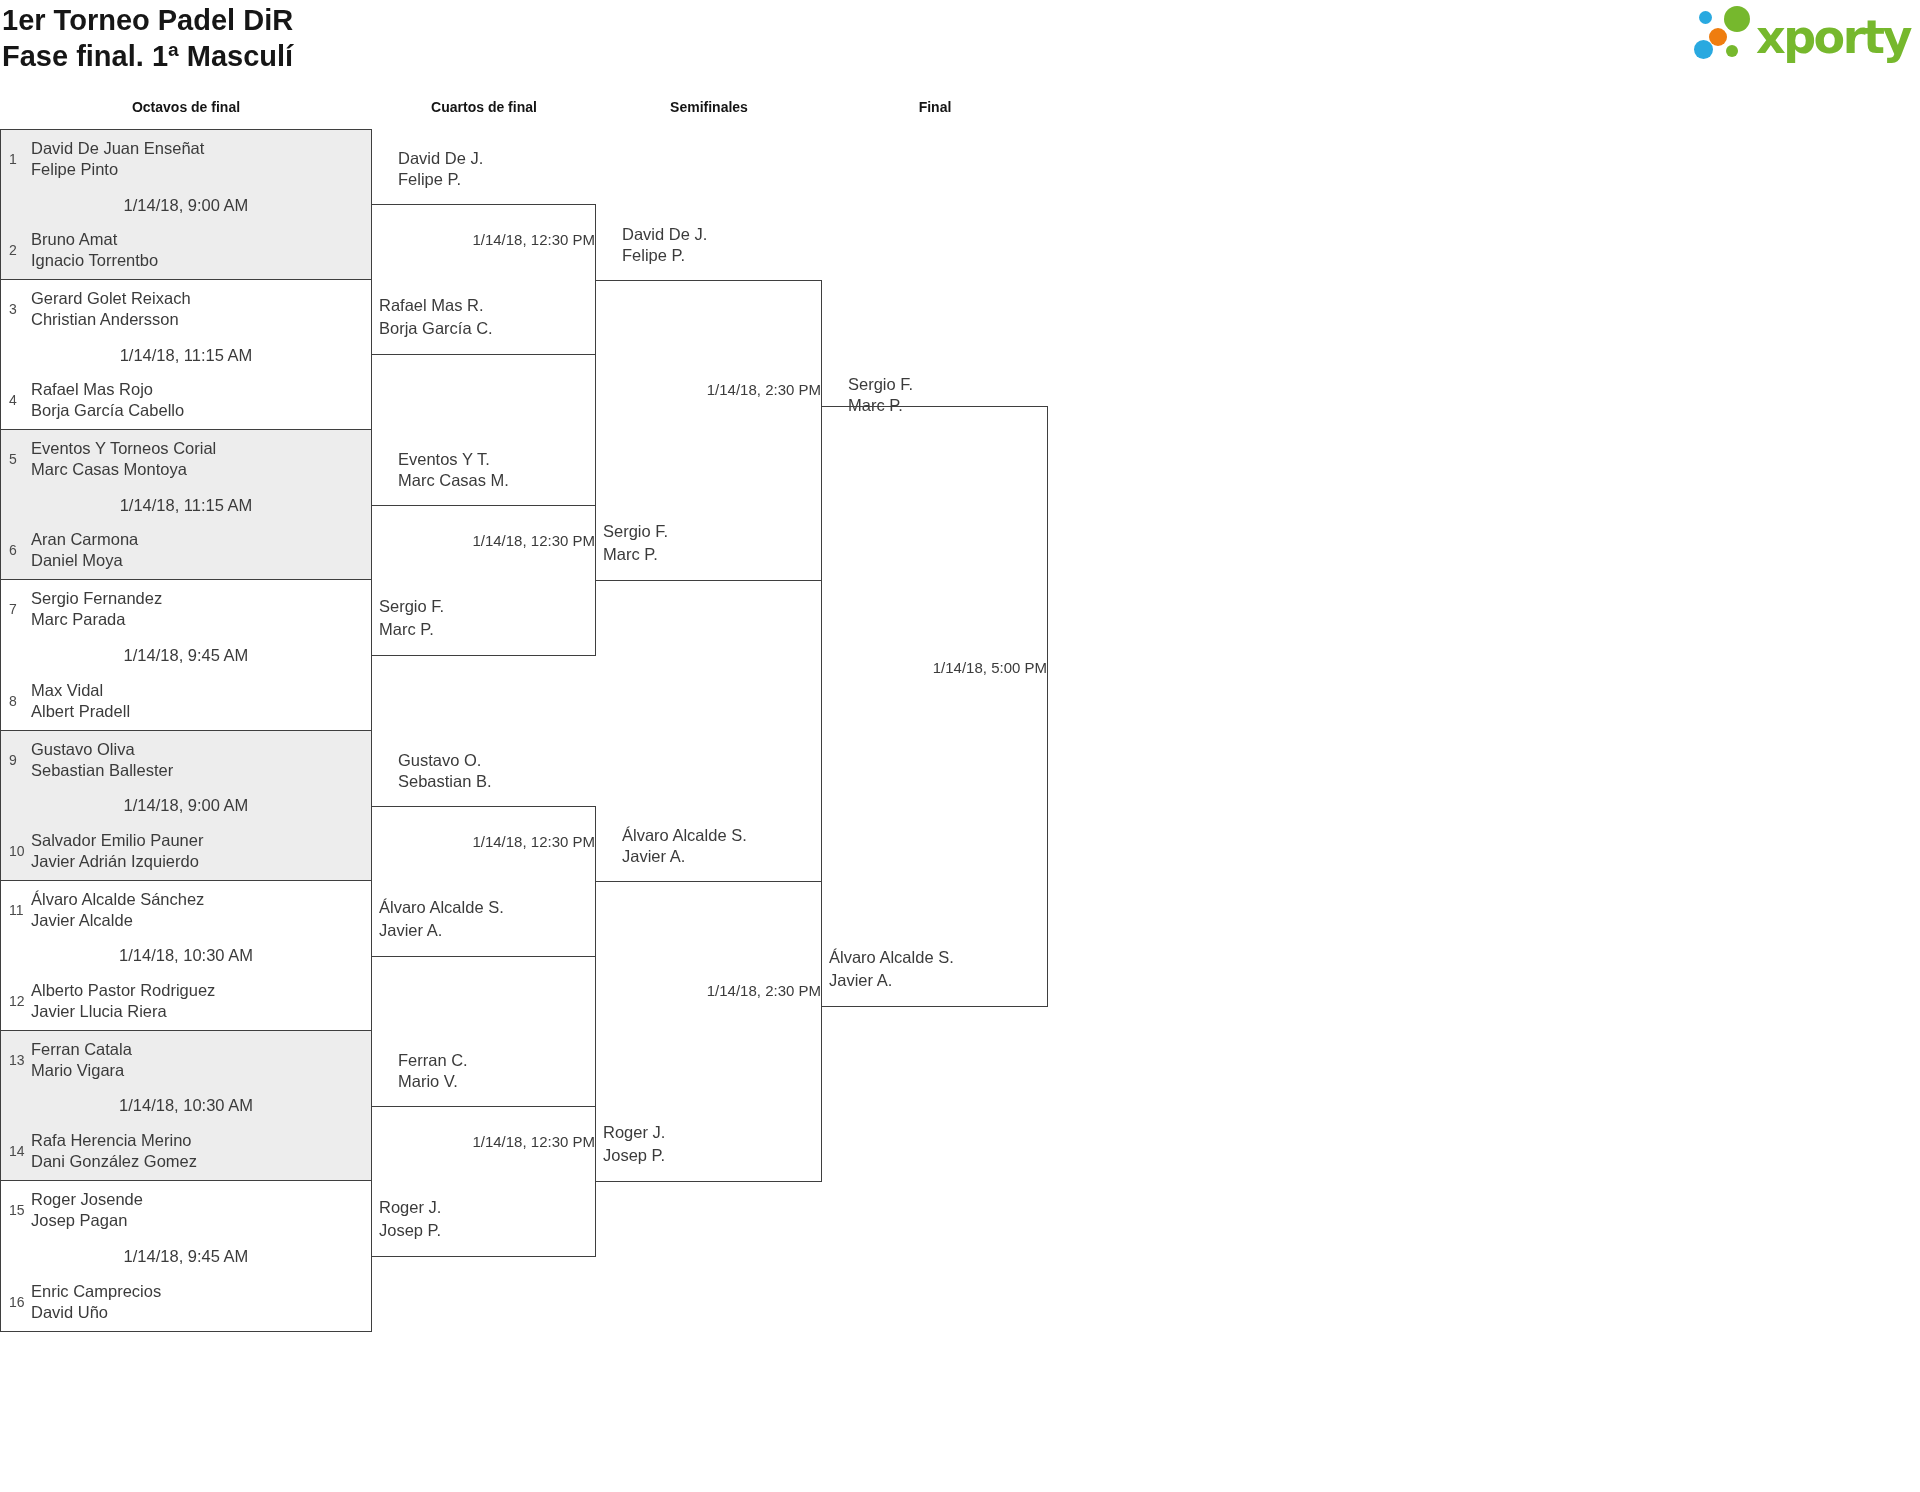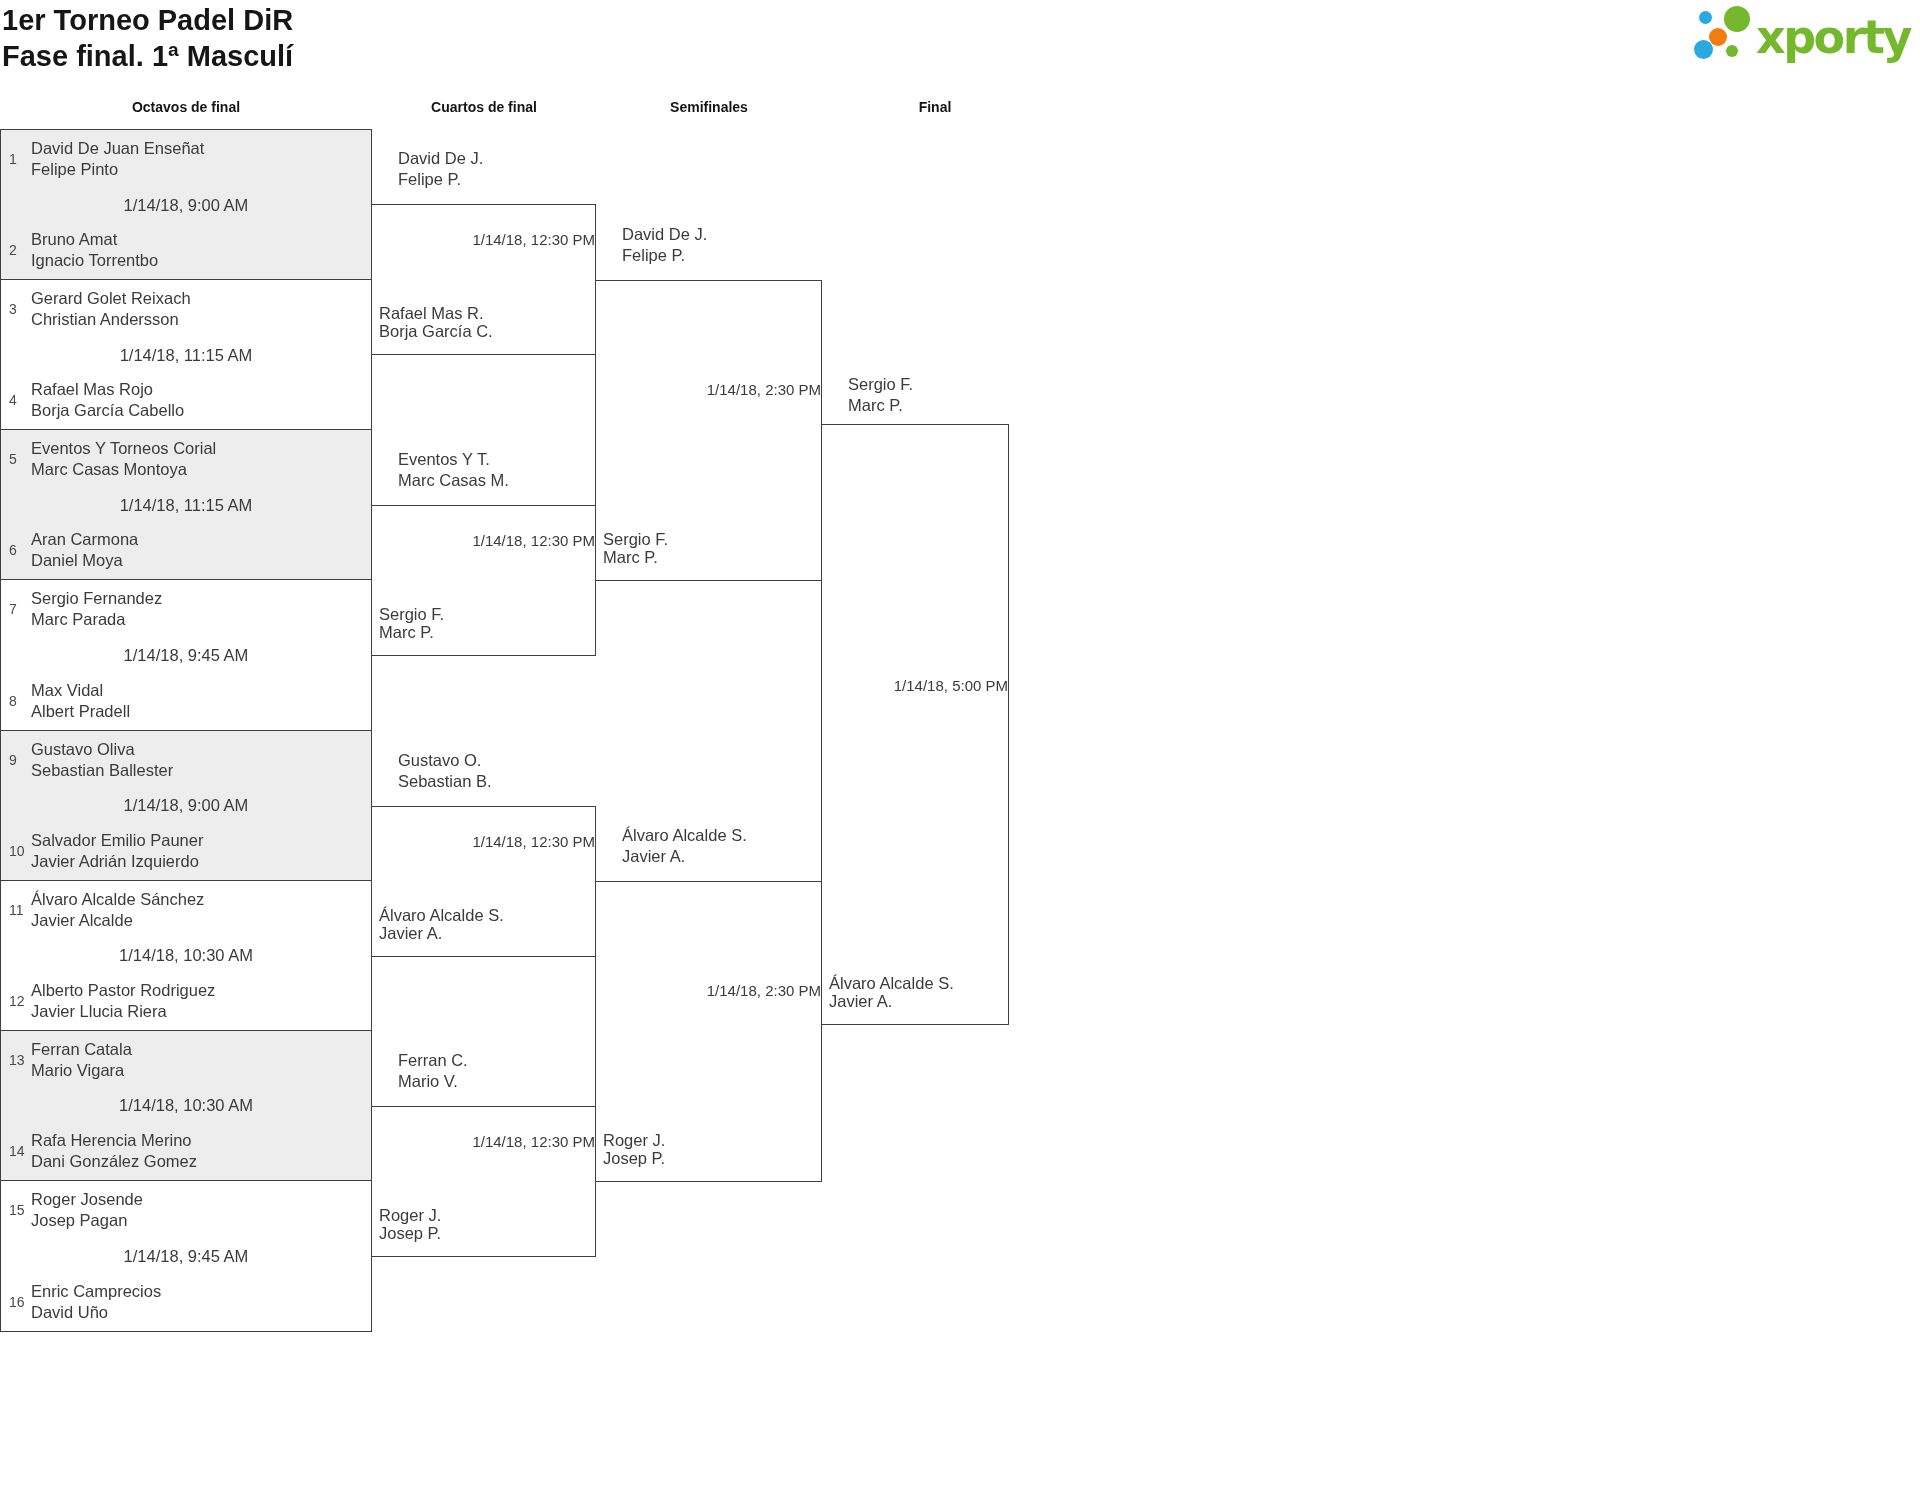--- a/index.html
+++ b/index.html
@@ -37,21 +37,21 @@
   .team-row{position:absolute;left:0;right:0;display:flex;align-items:center;}
   .team-row.top{top:8px;}
   .team-row.bottom{bottom:8px;}
   .seed{flex:0 0 22px;padding-left:8px;font-size:14px;color:#4a4a4a;text-align:left;}
   .names{font-size:16.5px;line-height:21px;white-space:pre-line;color:#3b3b3b;}
   .o-date{position:absolute;left:0;right:0;top:50%;transform:translateY(-50%);text-align:center;font-size:16.5px;color:#3b3b3b;}
   
   .r-box{border:1px solid #3f3f3f;box-sizing:border-box;background:transparent;}
   .winner-label{font-size:16.5px;line-height:21px;white-space:pre-line;color:#3b3b3b;margin-left:20px;}
   .r-date{position:absolute;left:0;right:0;text-align:right;font-size:15px;color:#3b3b3b;}
-  .advancing{position:absolute;left:7px;bottom:14px;font-size:16.5px;line-height:18px;white-space:pre-line;color:#3b3b3b;}
+  .advancing{position:absolute;left:7px;bottom:14px;font-size:16.5px;line-height:23px;white-space:pre-line;color:#3b3b3b;}
 </style>
 </head>
 <body>
 
 <div class="abs page-title">1er Torneo Padel DiR</div>
 <div class="abs page-subtitle">Fase final. 1ª Masculí</div>
 
 <a class="abs logo">
   <span class="dot d-blue-sm"></span>
   <span class="dot d-green-lg"></span>
@@ -216,17 +216,17 @@
 <div class="abs winner-label" style="left:602px;top:825px;">Álvaro Alcalde S.
 Javier A.</div>
 <div class="abs r-box" style="left:595px;top:881px;width:227px;height:301px;">
   <div class="r-date" style="top:100px;">1/14/18, 2:30 PM</div>
   <div class="advancing">Roger J.
 Josep P.</div>
 </div>
 
 <div class="abs winner-label" style="left:828px;top:374px;">Sergio F.
 Marc P.</div>
-<div class="abs r-box" style="left:821px;top:424px;width:188px;height:601px;">
+<div class="abs r-box" style="left:821px;top:406px;width:227px;height:601px;">
   <div class="r-date" style="top:252px;">1/14/18, 5:00 PM</div>
   <div class="advancing">Álvaro Alcalde S.
 Javier A.</div>
 </div>
 
 </body></html>

